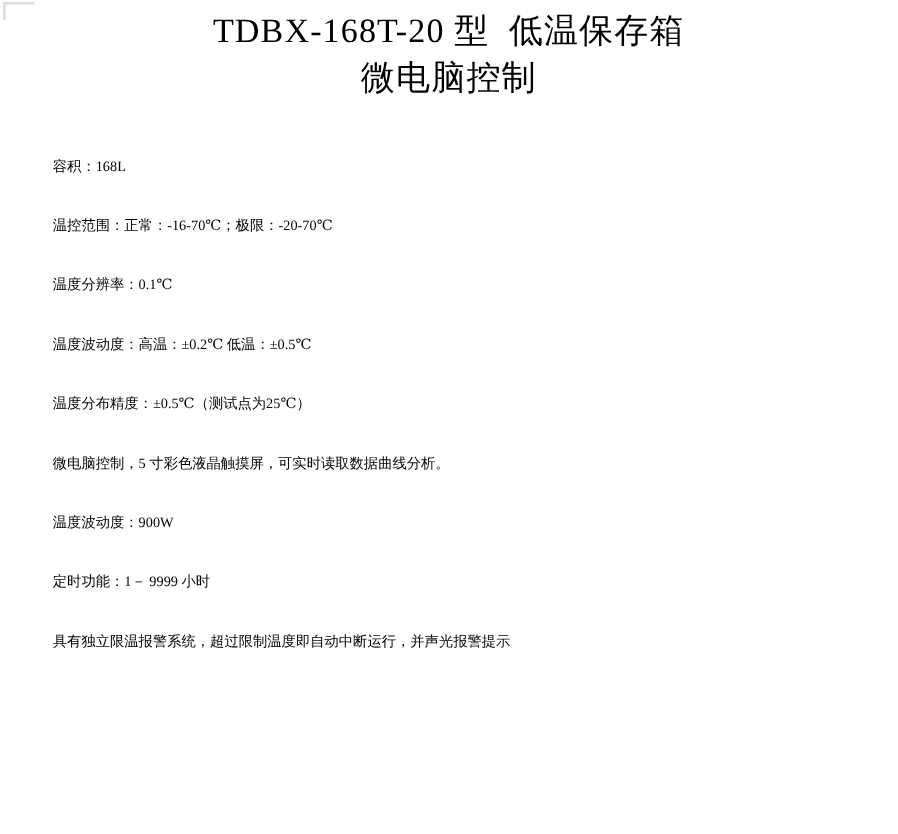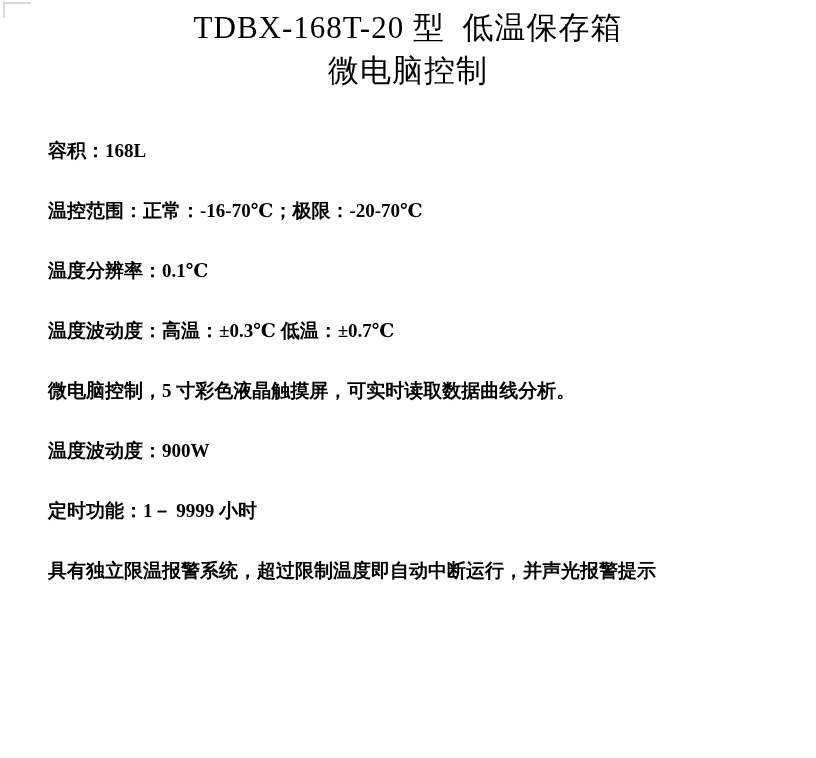--- a/index.html
+++ b/index.html
@@ -34,26 +34,25 @@
     font-weight: 400;
     color: #000;
     white-space: pre;
   }
   .body-block {
     margin-top: 38px;
     padding-left: 48px;
     padding-right: 30px;
   }
   .para {
-    font-size: 19px;
+    font-size: 13px;
     line-height: 41px;
     color: #000;
     white-space: pre-wrap;
     font-family: "Liberation Serif", "DejaVu Serif", serif;
-    font-weight: bold;
   }
   .corner-mark {
     position: absolute;
     top: 2px;
     left: 3px;
     width: 26px;
     height: 14px;
     border-top: 2px solid #d9d9d9;
     border-left: 2px solid #d9d9d9;
   }
@@ -67,21 +66,22 @@
 
   <div class="title-block">
     <div class="title-line">TDBX-168T-20 型  低温保存箱</div>
     <div class="title-line">微电脑控制</div>
   </div>
 
   <div class="body-block">
     <p class="para">容积：168L</p>
     <p class="para">温控范围：正常：-16-70℃；极限：-20-70℃</p>
     <p class="para">温度分辨率：0.1℃</p>
-    <p class="para">温度波动度：高温：±0.3℃ 低温：±0.7℃</p>
+    <p class="para">温度波动度：高温：±0.2℃ 低温：±0.5℃</p>
+    <p class="para">温度分布精度：±0.5℃（测试点为25℃）</p>
     <p class="para">微电脑控制，5 寸彩色液晶触摸屏，可实时读取数据曲线分析。</p>
     <p class="para">温度波动度：900W</p>
     <p class="para">定时功能：1－ 9999 小时</p>
     <p class="para">具有独立限温报警系统，超过限制温度即自动中断运行，并声光报警提示</p>
 
   </div>
 
 </div>
 
 </body></html>

